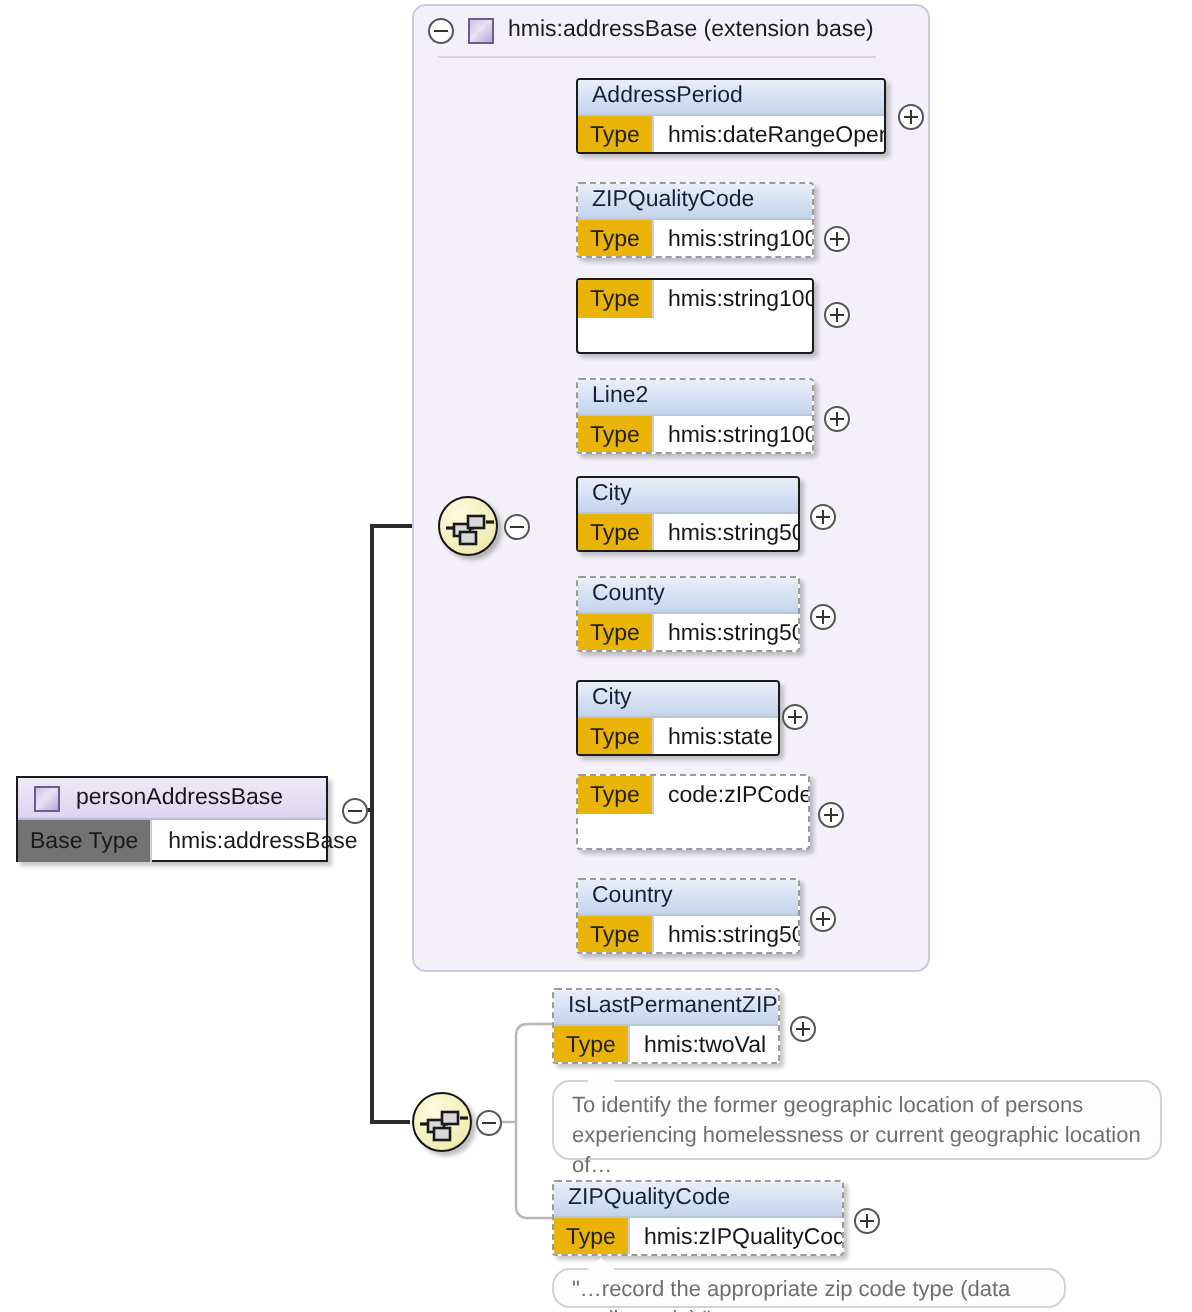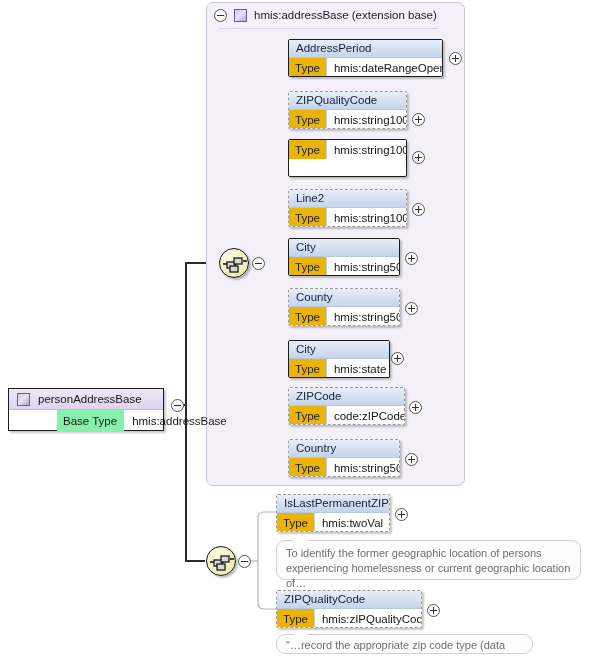--- a/index.html
+++ b/index.html
@@ -82,21 +82,21 @@
   }
   .root-head{
     height:20px;display:flex;align-items:center;gap:8px;padding-left:8px;
     background:linear-gradient(#eee9f7,#ddd4ee);
     border-bottom:1px solid #c2b7da;
   }
   .root-name{font-size:11.5px;color:#171717;text-align:center;}
   .root-type{height:21px;display:flex;align-items:stretch;}
   .root-type .lbl{
     padding:0 6px;display:flex;align-items:center;font-size:11.5px;
-    background:#86efac;border-right:1px solid #c9ced6;white-space:nowrap;margin-left:48px;
+    background:#737373;border-right:1px solid #c9ced6;white-space:nowrap;
   }
   .root-type .val{padding:0 8px;display:flex;align-items:center;font-size:11.5px;white-space:nowrap;}
 
   
   .seq{
     position:absolute;width:30px;height:30px;border-radius:50%;
     background:radial-gradient(circle at 34% 30%,#fdfbe0,#f2ecb4 70%,#e3da96);
     border:1.4px solid #14141a;
     box-shadow:2px 2px 2px rgba(0,0,0,.25);
     box-sizing:border-box;
@@ -246,21 +246,20 @@
   <div class="el required" style="left:288px;top:340px;width:102px;height:38px;">
     <div class="el-name">City</div>
     <div class="el-type">
       <span class="lbl">Type</span>
       <span class="val">hmis:state</span>
     </div>
   </div>
   <span class="toggle plus toggle-abs" style="left:391px;top:352px;"></span>
 
   <div class="el optional" style="left:288px;top:387px;width:117px;height:38px;">
-    <div class="el-name">ZIPCode</div>
     <div class="el-type">
       <span class="lbl">Type</span>
       <span class="val">code:zIPCode</span>
     </div>
   </div>
   <span class="toggle plus toggle-abs" style="left:409px;top:401px;"></span>
 
   <div class="el optional" style="left:288px;top:439px;width:112px;height:38px;">
     <div class="el-name">Country</div>
     <div class="el-type">

